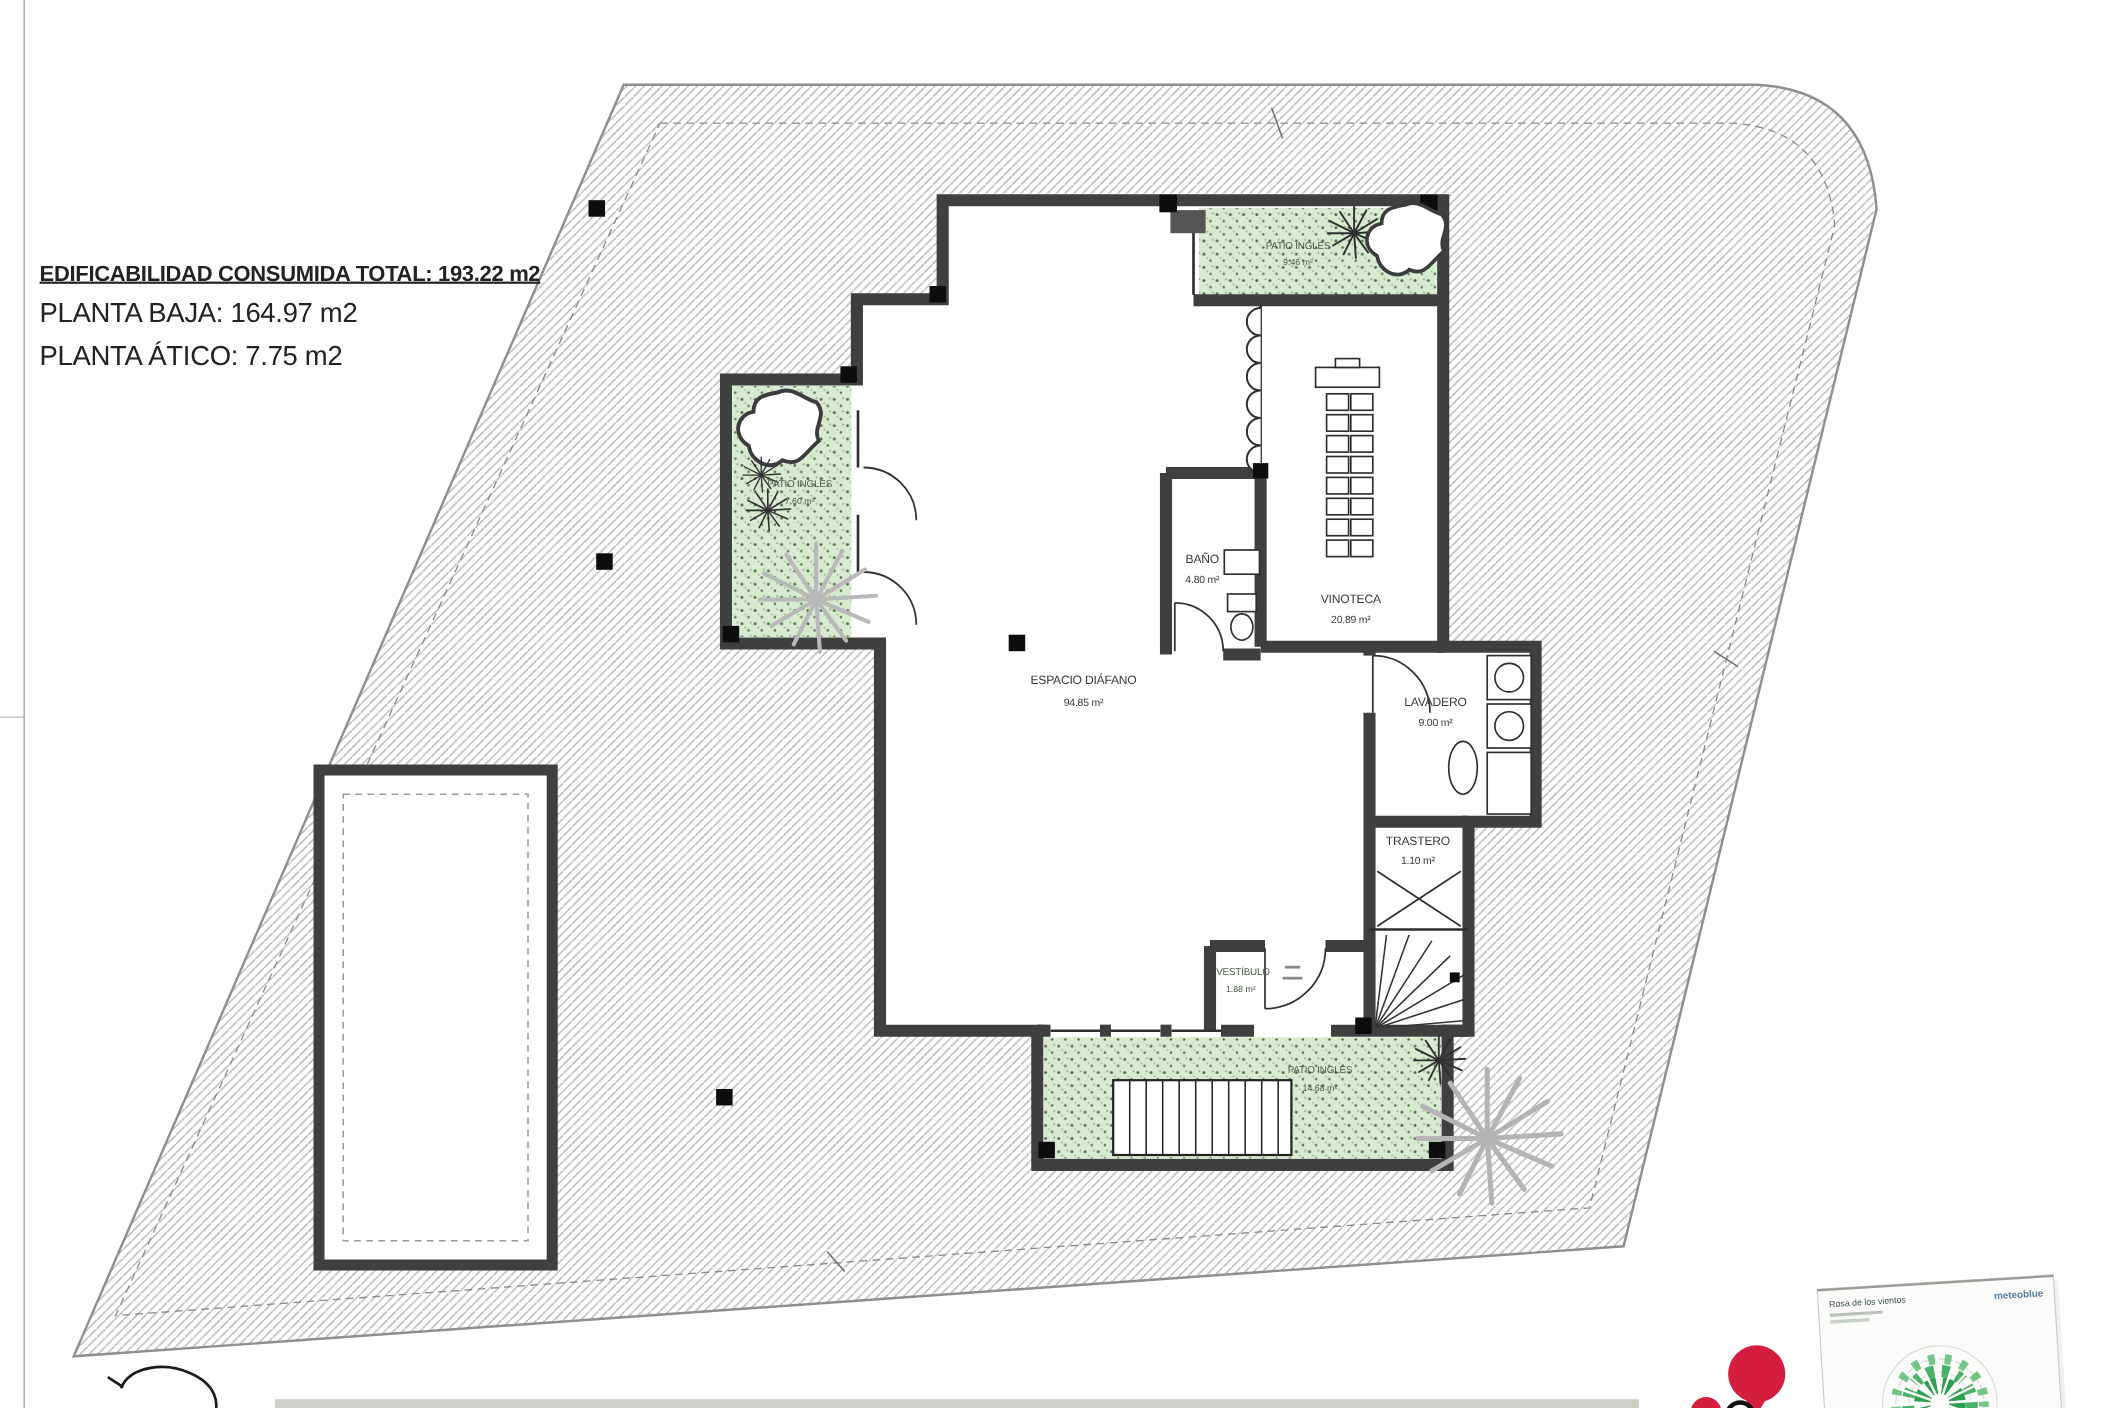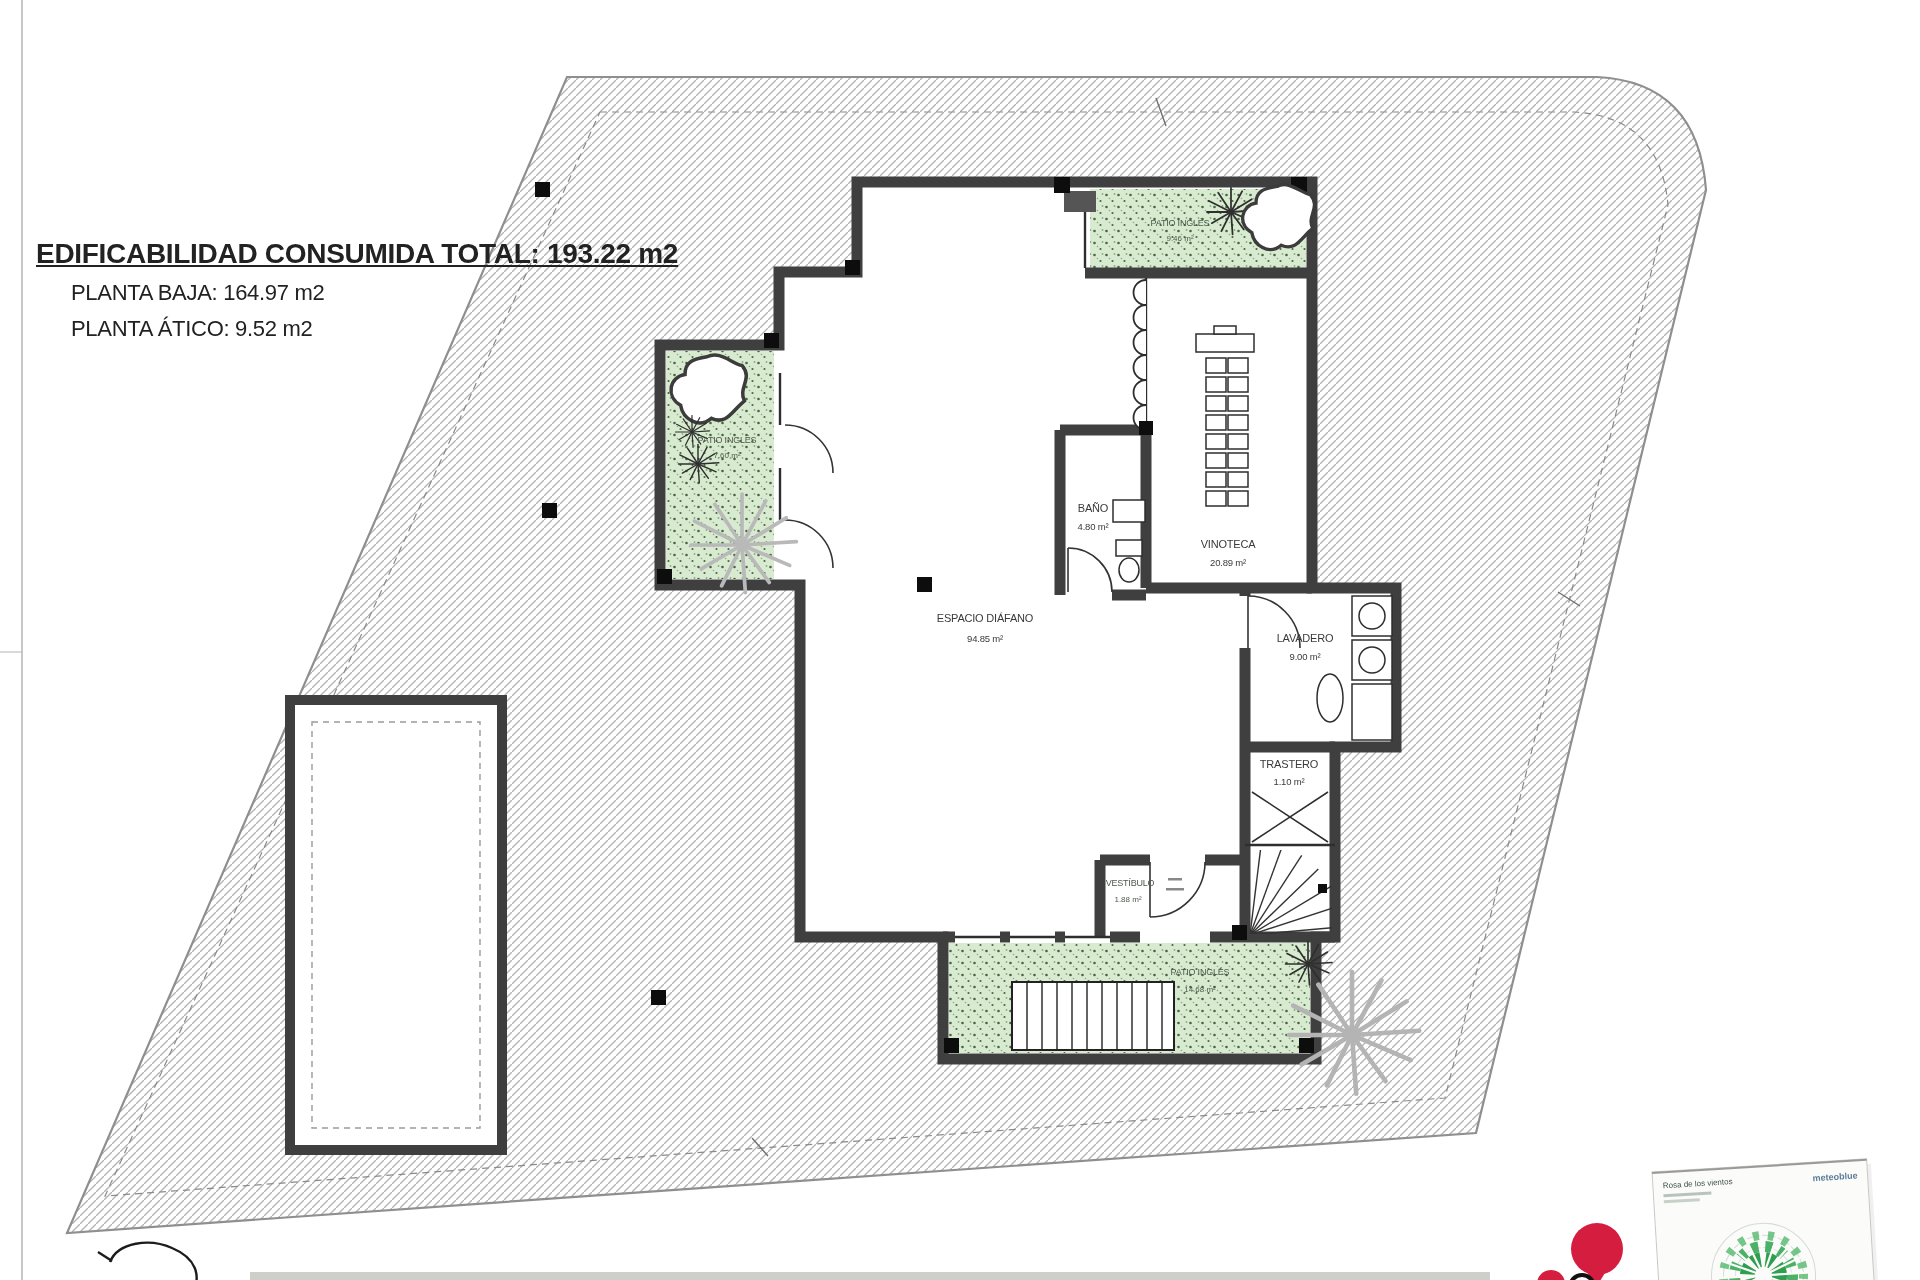--- a/index.html
+++ b/index.html
@@ -1,22 +1,22 @@
 <!DOCTYPE html>
 <html><head>
 <meta charset="utf-8">
 <style>
   html,body{margin:0;padding:0;background:#fff;}
   .canvas{position:relative;width:1920px;height:1280px;background:#ffffff;overflow:hidden;
           font-family:"Liberation Sans",sans-serif;}
   .plan-svg{position:absolute;left:0;top:0;}
   
   .summary{position:absolute;left:36px;top:238px;color:#222;letter-spacing:-0.3px;}
-  .summary .title{font-size:28px;font-weight:bold;text-decoration:underline;margin-bottom:10px;white-space:nowrap;}
-  .summary .line{font-size:22px;margin-bottom:10px;white-space:nowrap;margin-left:35px;}
+  .summary .title{font-size:20px;font-weight:bold;text-decoration:underline;margin-bottom:10px;white-space:nowrap;}
+  .summary .line{font-size:25px;margin-bottom:10px;white-space:nowrap;}
   
   .footer{position:absolute;left:592px;top:1218px;width:220px;text-align:center;color:#2c2c2c;}
   .footer .flabel{font-size:18px;margin-bottom:4px;letter-spacing:-0.3px;}
   .footer .farea{font-size:17px;letter-spacing:-0.3px;}
   
   text{font-family:"Liberation Sans",sans-serif;fill:#3a3a3a;}
   .rl{font-size:11px;text-anchor:middle;letter-spacing:-0.2px;}
   .ra{font-size:9.5px;text-anchor:middle;letter-spacing:-0.2px;}
   .pl{font-size:9px;text-anchor:middle;fill:#4c5a4a;letter-spacing:-0.2px;}
   .pa{font-size:8px;text-anchor:middle;fill:#4c5a4a;}
@@ -314,17 +314,17 @@
     <circle cx="1597" cy="1249" r="26" fill="#d51d3f"></circle>
     <path d="M1585,1270 L1597,1286 L1608,1268 Z" fill="#d51d3f"></path>
     <circle cx="1551" cy="1284" r="14" fill="#d51d3f"></circle>
     <circle cx="1582" cy="1287" r="12" fill="#ffffff" stroke="#111" stroke-width="4"></circle>
   </g>
 </svg>
 
 <div class="summary">
   <div class="title">EDIFICABILIDAD CONSUMIDA TOTAL: 193.22 m2</div>
   <div class="line">PLANTA BAJA: 164.97 m2</div>
-  <div class="line">PLANTA ÁTICO: 9.52 m2</div>
+  <div class="line">PLANTA ÁTICO: 7.75 m2</div>
 </div>
 
 
 </div>
 
 </body></html>

